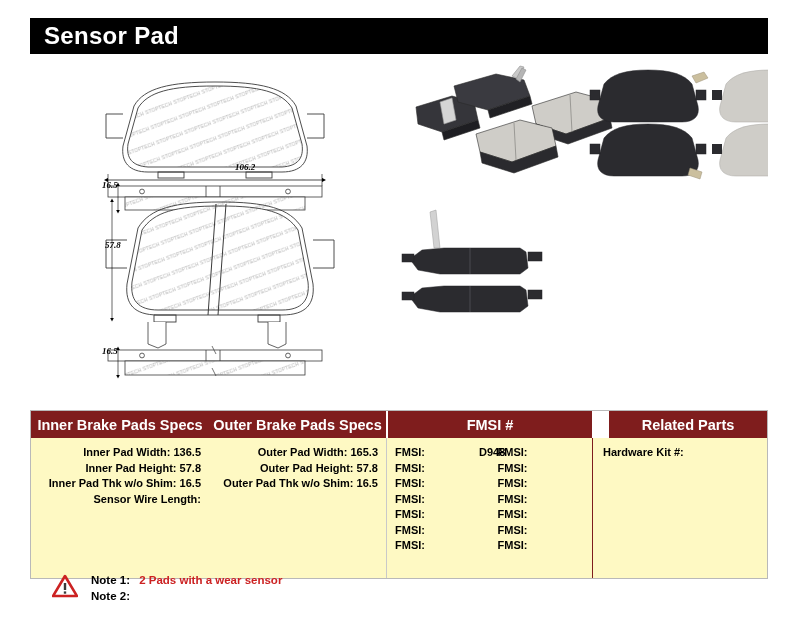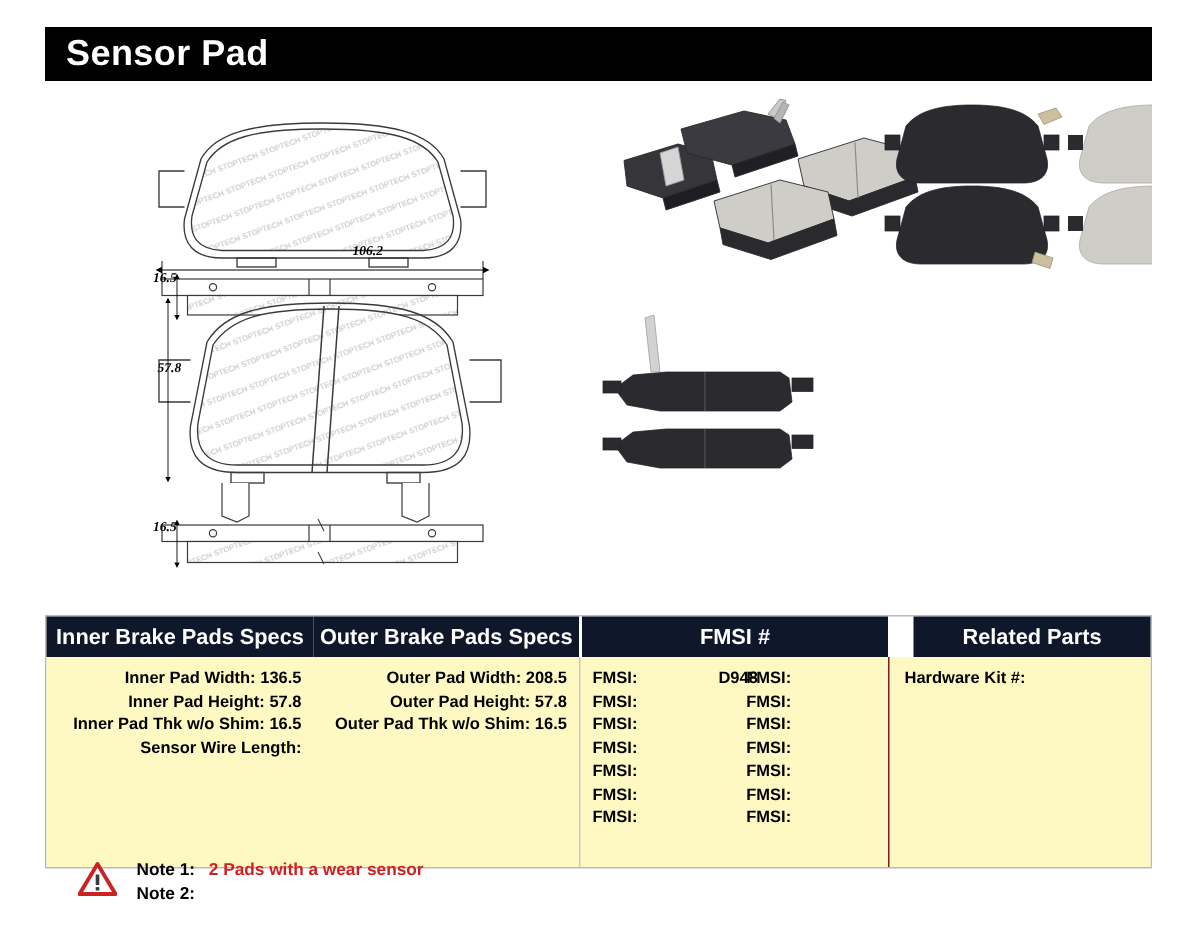--- a/index.html
+++ b/index.html
@@ -81,21 +81,21 @@
     top: 410px;
     width: 738px;
     border: 1px solid #b9b9b9;
     box-sizing: border-box;
   }
   .table-head {
     display: flex;
     height: 27px;
   }
   .th {
-    background: #0f172a;
+    background: #7f1d1d;
     color: #ffffff;
     font-weight: bold;
     font-size: 14.5px;
     display: flex;
     align-items: center;
     justify-content: center;
     box-sizing: border-box;
     white-space: nowrap;
   }
   .th-inner { width: 178px; }
@@ -351,21 +351,21 @@
   <div class="table-body">
 
     <div class="td td-inner">
       <div class="spec-line">Inner Pad Width: 136.5</div>
       <div class="spec-line">Inner Pad Height: 57.8</div>
       <div class="spec-line">Inner Pad Thk w/o Shim: 16.5</div>
       <div class="spec-line">Sensor Wire Length:</div>
     </div>
 
     <div class="td td-outer">
-      <div class="spec-line">Outer Pad Width: 208.5</div>
+      <div class="spec-line">Outer Pad Width: 165.3</div>
       <div class="spec-line">Outer Pad Height: 57.8</div>
       <div class="spec-line">Outer Pad Thk w/o Shim: 16.5</div>
     </div>
 
     <div class="td td-fmsi">
       <div class="fmsi-col">
         <div class="fmsi-line"><span>FMSI:</span><span class="fmsi-val">D948</span></div>
         <div class="fmsi-line"><span>FMSI:</span><span class="fmsi-val"></span></div>
         <div class="fmsi-line"><span>FMSI:</span><span class="fmsi-val"></span></div>
         <div class="fmsi-line"><span>FMSI:</span><span class="fmsi-val"></span></div>

